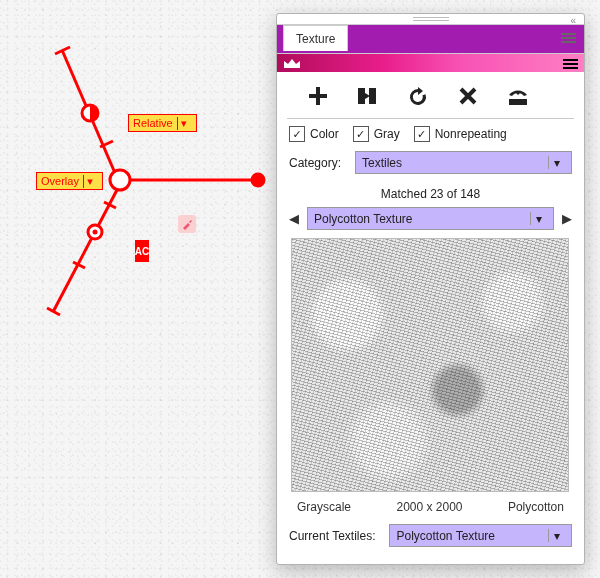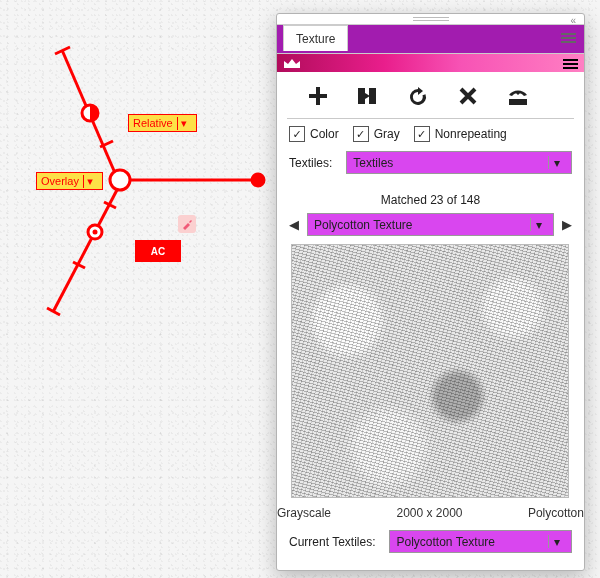--- a/index.html
+++ b/index.html
@@ -10,21 +10,21 @@
       radial-gradient(circle at 60% 40%, rgba(0,0,0,.05) 0 1px, transparent 1px 100%),
       radial-gradient(circle at 30% 75%, rgba(0,0,0,.04) 0 1px, transparent 1px 100%),
       radial-gradient(circle at 80% 15%, rgba(0,0,0,.04) 0 1px, transparent 1px 100%),
       radial-gradient(circle at 45% 55%, rgba(0,0,0,.03) 0 1px, transparent 1px 100%);
     background-size:7px 7px,11px 11px,13px 13px,9px 9px,17px 17px;
   }
   
   .canvas-overlay{position:absolute;left:0;top:0;width:280px;height:400px}
   .red-tag{position:absolute;background:#fde047;color:#f00;border:1.5px solid #f00;font-size:11px;height:16px;display:flex;align-items:center;padding:0 6px 0 4px}
   .red-tag .caret{width:12px;text-align:center;border-left:1.5px solid #f00;margin-left:4px}
-  .ac-badge{position:absolute;left:135px;top:240px;width:46px;height:22px;background:#f00;color:#fff;font-size:10px;font-weight:700;display:flex;align-items:center;justify-content:center}
+  .ac-badge{position:absolute;left:135px;top:240px;width:14px;height:22px;background:#f00;color:#fff;font-size:10px;font-weight:700;display:flex;align-items:center;justify-content:center}
   .pink-badge{position:absolute;left:178px;top:215px;width:18px;height:18px;background:#fbd0d0;border-radius:3px;display:flex;align-items:center;justify-content:center}
   .pink-badge svg{display:block}
   
   .panel{position:absolute;left:276px;top:13px;width:307px;background:#fff;border:1px solid #b3b3b3;box-shadow:0 6px 20px rgba(0,0,0,.25);border-radius:3px;padding-bottom:10px}
   .panel-headerbar{height:10px;position:relative}
   .panel-headerbar .grip{position:absolute;left:50%;transform:translateX(-50%);top:3px;width:36px;height:4px;background:repeating-linear-gradient(to bottom,#bbb 0 1px,transparent 1px 3px)}
   .panel-headerbar .chev{position:absolute;right:8px;top:1px;color:#888;font-size:10px}
   .tabbar{display:flex;align-items:flex-start;height:28px;background:#a21caf;border-top:1px solid #ccc;border-bottom:1px solid #ccc;padding-left:6px;position:relative}
   .tab{background:#fff;border:1px solid #ccc;border-bottom:none;padding:6px 12px 5px;font-size:12px;color:#333;margin-bottom:-1px}
   .tab-menu{position:absolute;right:8px;top:6px}
@@ -32,36 +32,36 @@
   .hamburger span{display:block;height:2px;background:#666;margin:2px 0}
   .brandbar{height:18px;display:flex;align-items:center;justify-content:space-between;padding:0 6px;background:linear-gradient(to right,#b10c5b 0%,#e91e8c 35%,#f753b5 60%,#ff7fc3 100%)}
   .brandbar svg{display:block}
   .brandbar .bh{width:15px;height:12px}
   .brandbar .bh span{background:#000}
   .toolbar{display:flex;align-items:center;gap:24px;padding:12px 18px 10px;border-bottom:1px solid #c9c9c9;margin:0 10px}
   .toolbar .ticon{width:26px;height:24px;display:flex;align-items:center;justify-content:center;color:#222}
   .row{display:flex;align-items:center;padding:7px 12px;gap:14px}
   .chk{position:relative;width:14px;height:14px;border:1px solid #555;background:#fff;display:inline-flex;align-items:center;justify-content:center;font-size:11px;line-height:1}
   label{display:flex;align-items:center;gap:5px;font-size:12px}
-  .select{flex:1;height:21px;border:1px solid #999;background:#d946ef;display:flex;align-items:center;padding:0 6px;position:relative}
+  .select{flex:1;height:21px;border:1px solid #999;background:#c4b5fd;display:flex;align-items:center;padding:0 6px;position:relative}
   .select .sv{flex:1}
   .select .sdd{width:16px;height:13px;border-left:1px solid #999;display:flex;align-items:center;justify-content:center}
-  .matched{text-align:center;font-size:12px;margin:12px 0 6px}
+  .matched{text-align:center;font-size:12px;margin:6px 0 6px}
   .navrow{display:flex;align-items:center;gap:8px;padding:0 12px}
   .navbtn{width:10px;color:#333;font-size:13px;text-align:center}
   .preview{margin:8px 14px 4px;border:1px solid #bbb;width:278px;height:254px;box-sizing:border-box;background:#e9e9e9;
     background-image:
       repeating-linear-gradient(15deg, rgba(0,0,0,.25) 0 1px, transparent 1px 3px),
       repeating-linear-gradient(105deg, rgba(0,0,0,.15) 0 1px, transparent 1px 4px),
       radial-gradient(circle at 20% 30%, rgba(255,255,255,.9) 0 30px, transparent 40px),
       radial-gradient(circle at 60% 60%, rgba(0,0,0,.25) 0 20px, transparent 30px),
       radial-gradient(circle at 80% 25%, rgba(255,255,255,.8) 0 25px, transparent 35px),
       radial-gradient(circle at 35% 80%, rgba(255,255,255,.7) 0 30px, transparent 45px);
   }
-  .infobar{display:flex;justify-content:space-between;padding:4px 0 8px;font-size:12px;color:#333}
+  .infobar{display:flex;justify-content:space-between;padding:4px 20px 8px;font-size:12px;color:#333}
   .catlabel{white-space:nowrap}
 </style>
 </head>
 <body>
 
 <div class="canvas-overlay">
   <svg width="280" height="360" style="position:absolute;left:0;top:0">
     <g stroke="#f00" stroke-width="3" fill="none">
 
       <line x1="62" y1="50" x2="118" y2="180"></line>
@@ -159,21 +159,21 @@
         <span class="chk">✓</span>
         <span>Gray</span>
       </label>
     <label>
         <span class="chk">✓</span>
         <span>Nonrepeating</span>
       </label>
   </div>
 
   <div class="row" style="padding-top:2px">
-    <span class="catlabel">Textiles:</span>
+    <span class="catlabel">Category:</span>
     <div class="select">
       <span class="sv">Textiles</span>
       <span class="sdd">▾</span>
     </div>
   </div>
 
   <div class="matched">Matched 23 of 148</div>
 
   <div class="navrow">
     <span class="navbtn">◀</span>

